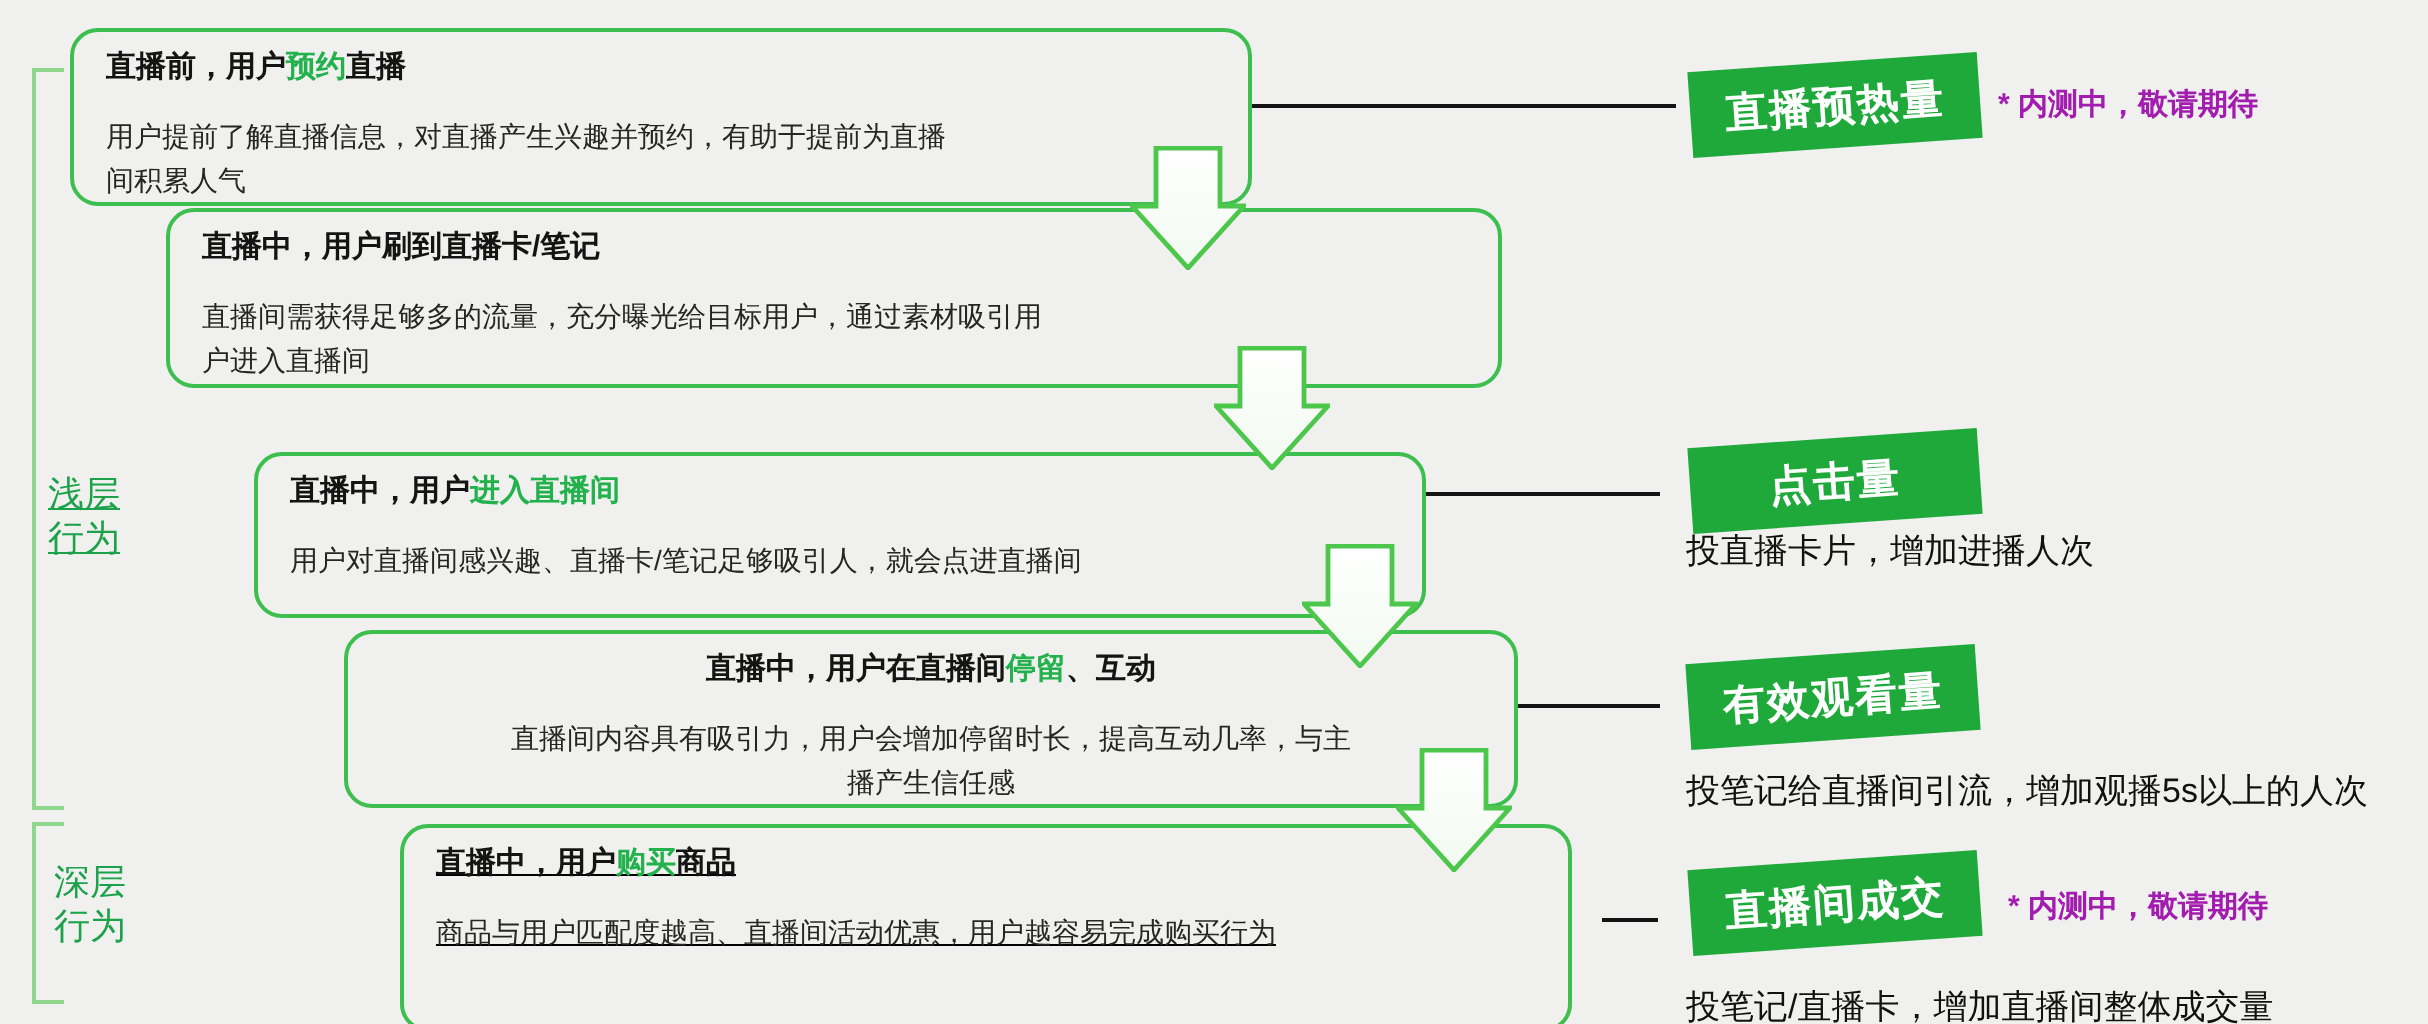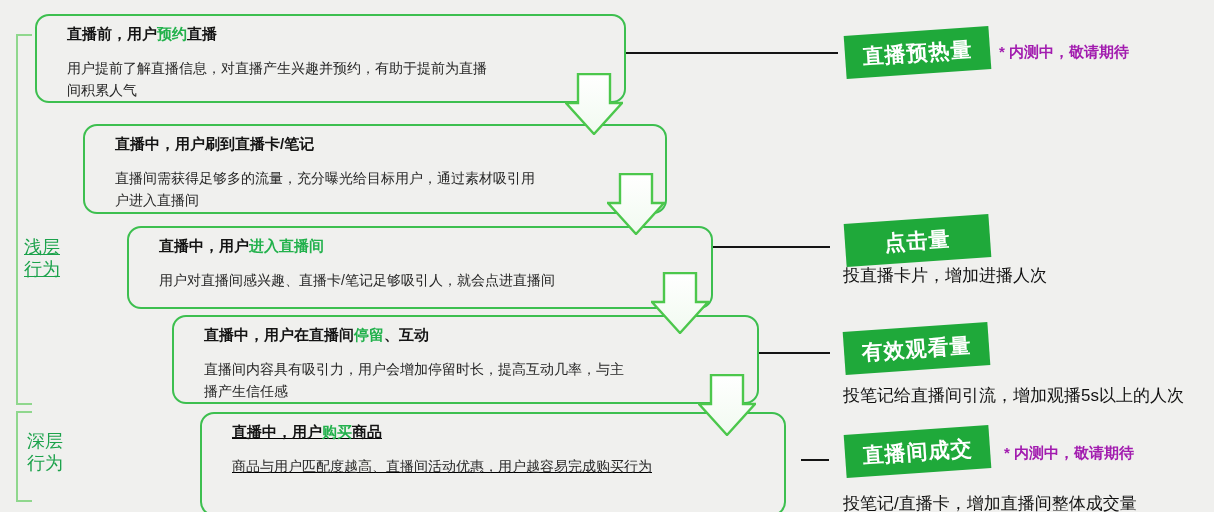--- a/index.html
+++ b/index.html
@@ -1,25 +1,25 @@
 <!DOCTYPE html>
 <html><head>
 <meta charset="utf-8">
 <style>
   html,body{margin:0;padding:0;background:#f0f0ee;}
   #canvas{position:relative;width:1214px;height:512px;background:#f0f0ee;overflow:hidden;
           font-family:"Liberation Sans","DejaVu Sans",sans-serif;}
 
   
   .stage{position:absolute;border:2.5px solid #3dbf4f;border-radius:14px;background:#f0f0ee;
-         box-sizing:border-box;padding:8px 30px;z-index:2;}
+         box-sizing:border-box;padding:8px 16px;z-index:2;}
   .s1{left:35px;top:14px;width:591px;height:89px;}
-  .s2{left:83px;top:124px;width:584px;height:90px;}
+  .s2{left:83px;top:104px;width:668px;height:90px;}
   .s3{left:127px;top:214px;width:586px;height:83px;margin-top:12px;}
-  .s4{left:172px;top:315px;width:587px;height:89px;}
+  .s4{left:172px;top:315px;width:587px;height:89px;text-align:center;}
   .s5{left:200px;top:412px;width:586px;height:104px;text-decoration:underline;}
   .stage-title{font-size:15px;font-weight:bold;color:#141414;line-height:20px;}
   .stage-title .accent{color:#22b14c;}
   .stage-body{margin-top:13px;font-size:14px;color:#262626;line-height:22px;white-space:pre-line;}
 
   
   .arrow{position:absolute;z-index:3;width:58px;height:62px;}
   .a1{left:565px;top:73px;} .a2{left:607px;top:173px;}
   .a3{left:651px;top:272px;} .a4{left:698px;top:374px;}
 

